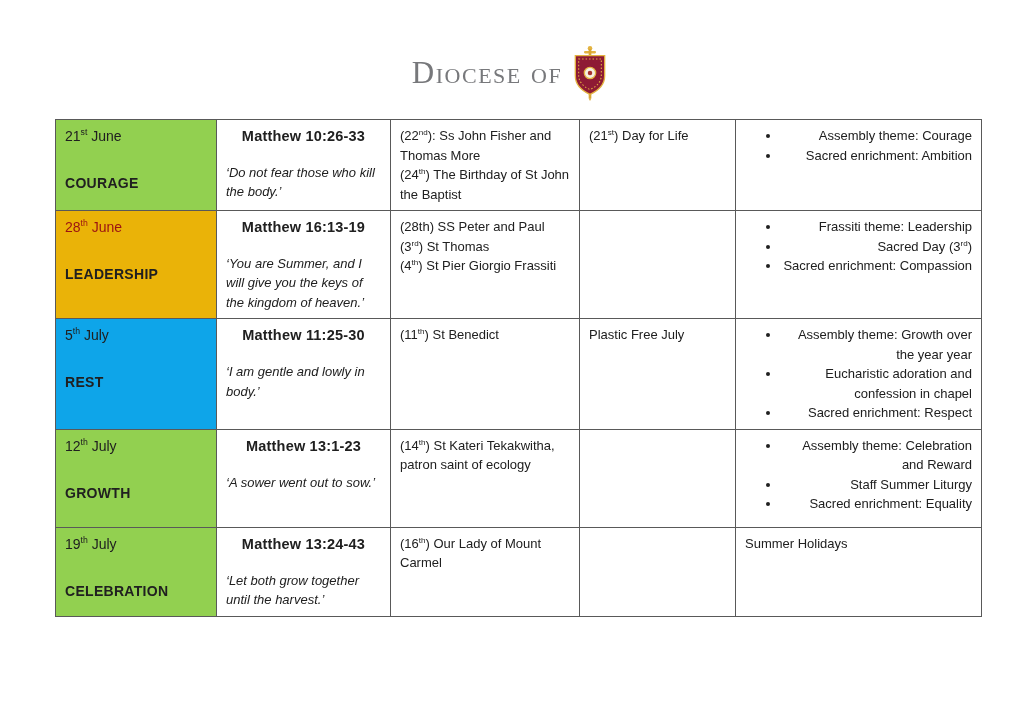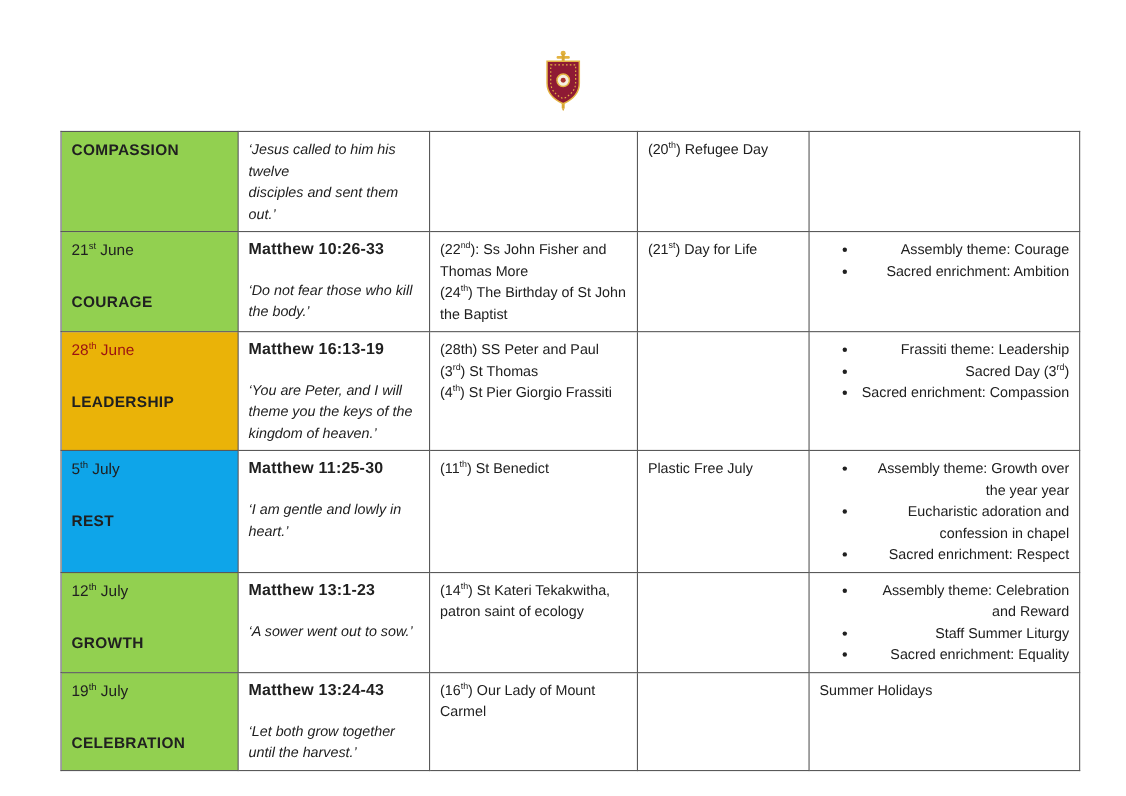--- a/index.html
+++ b/index.html
@@ -53,33 +53,34 @@
   }
   .calendar tr:nth-child(1){height:71px;}
   .calendar tr:nth-child(2){height:77px;}
   .calendar tr:nth-child(3){height:97px;}
   .calendar tr:nth-child(4){height:98px;}
   .calendar tr:nth-child(5){height:77px;}
   .calendar tr:nth-child(6){height:77px;}
   .date{font-size:14px;}
   .theme{font-weight:700;font-size:14px;letter-spacing:.3px;margin-top:26px;}
   .theme.no-gap{margin-top:0;}
-  .ref{font-weight:700;font-size:14.5px;letter-spacing:.2px;}
+  .ref{font-weight:700;font-size:14.5px;letter-spacing:.2px;text-align:center;}
   .quote{font-style:italic;margin-top:15px;}
   .quote.no-gap{margin-top:0;}
   .notes-cell ul{margin:0;padding-left:36px;}
   .notes-cell li{padding-left:2px;text-align:right;}
   sup{font-size:.62em;line-height:0;}
 </style>
 </head>
 <body>
 
 <div class="page">
 
   <header class="logo">
+    <span class="logo-prefix">Diocese of</span>
     <svg class="crest" width="40" height="56" viewBox="0 0 60 84">
 
       <circle cx="30" cy="5" r="3.4" fill="#e3b341"></circle>
       <rect x="21" y="9" width="18" height="3.6" rx="1.6" fill="#e3b341"></rect>
       <rect x="28" y="6" width="4" height="74" fill="#d9a733"></rect>
       <polygon points="28,80 32,80 30,84" fill="#d9a733"></polygon>
 
       <path d="M8 16 L52 16 L52 46 Q52 64 30 74 Q8 64 8 46 Z" fill="#8e1a34" stroke="#e3b341" stroke-width="2"></path>
       <path d="M13 21 L47 21 L47 45 Q47 59 30 67 Q13 59 13 45 Z" fill="none" stroke="#e3b341" stroke-width="1.6" stroke-dasharray="2.2 3"></path>
       <circle cx="30" cy="42" r="8.5" fill="#f5efe2" stroke="#e3b341" stroke-width="2"></circle>
@@ -91,35 +92,20 @@
     <colgroup>
       <col style="width:161px">
         <col style="width:174px">
         <col style="width:189px">
       <col style="width:156px">
         <col style="width:246px">
     </colgroup>
     <tbody id="table-body">
         <tr>
       <td class="theme-cell" style="background: rgb(146, 208, 80);">
-
-        <div class="theme no-gap">COMPASSION</div>
-      </td>
-      <td class="scripture-cell">
-
-        <div class="quote no-gap">‘Jesus called to him his twelve<br> disciples and sent them out.’</div>
-      </td>
-      <td class="saints-cell"></td>
-      <td class="events-cell">
-            <div>(20<sup>th</sup>) Refugee Day</div>
-          </td>
-      <td class="notes-cell"></td>
-    </tr>
-        <tr>
-      <td class="theme-cell" style="background: rgb(146, 208, 80);">
         <div class="date">21<sup>st</sup> June</div>
         <div class="theme">COURAGE</div>
       </td>
       <td class="scripture-cell">
         <div class="ref">Matthew 10:26-33</div>
         <div class="quote">‘Do not fear those who kill the body.’</div>
       </td>
       <td class="saints-cell">
             <div>(22<sup>nd</sup>): Ss John Fisher and Thomas More</div>
             <div>(24<sup>th</sup>) The Birthday of St John the Baptist</div>
@@ -134,21 +120,21 @@
             </ul>
           </td>
     </tr>
         <tr>
       <td class="theme-cell" style="background: #eab308;">
         <div class="date" style="color: rgb(155, 18, 18);">28<sup>th</sup> June</div>
         <div class="theme">LEADERSHIP</div>
       </td>
       <td class="scripture-cell">
         <div class="ref">Matthew 16:13-19</div>
-        <div class="quote">‘You are Peter, and I will theme you the keys of the kingdom of heaven.’</div>
+        <div class="quote">‘You are Summer, and I will give you the keys of the kingdom of heaven.’</div>
       </td>
       <td class="saints-cell">
             <div>(28th) SS Peter and Paul</div>
             <div>(3<sup>rd</sup>) St Thomas</div>
             <div>(4<sup>th</sup>) St Pier Giorgio Frassiti</div>
           </td>
       <td class="events-cell"></td>
       <td class="notes-cell">
             <ul>
               <li>Frassiti theme: Leadership</li>
@@ -157,21 +143,21 @@
             </ul>
           </td>
     </tr>
         <tr>
       <td class="theme-cell" style="background: #0ea5e9;">
         <div class="date">5<sup>th</sup> July</div>
         <div class="theme">REST</div>
       </td>
       <td class="scripture-cell">
         <div class="ref">Matthew 11:25-30</div>
-        <div class="quote">‘I am gentle and lowly in heart.’</div>
+        <div class="quote">‘I am gentle and lowly in body.’</div>
       </td>
       <td class="saints-cell">
             <div>(11<sup>th</sup>) St Benedict</div>
           </td>
       <td class="events-cell">
             <div>Plastic Free July</div>
           </td>
       <td class="notes-cell">
             <ul>
               <li>Assembly theme: Growth over the year year</li>

